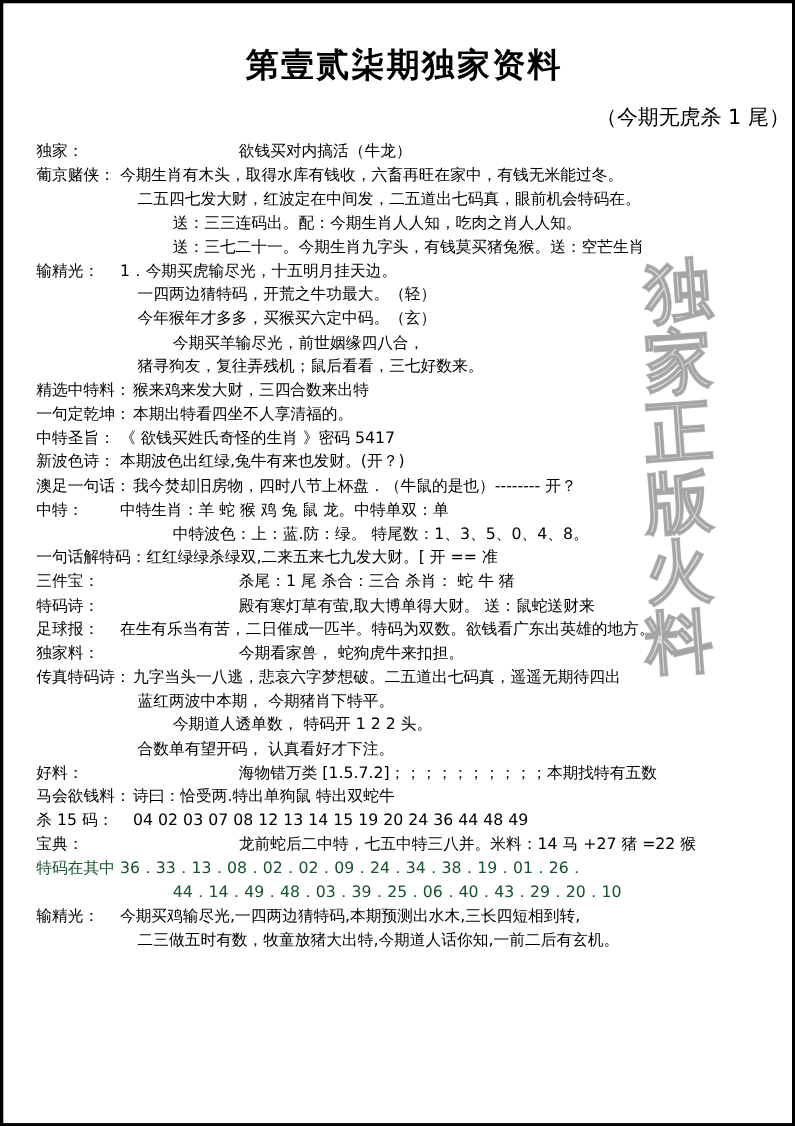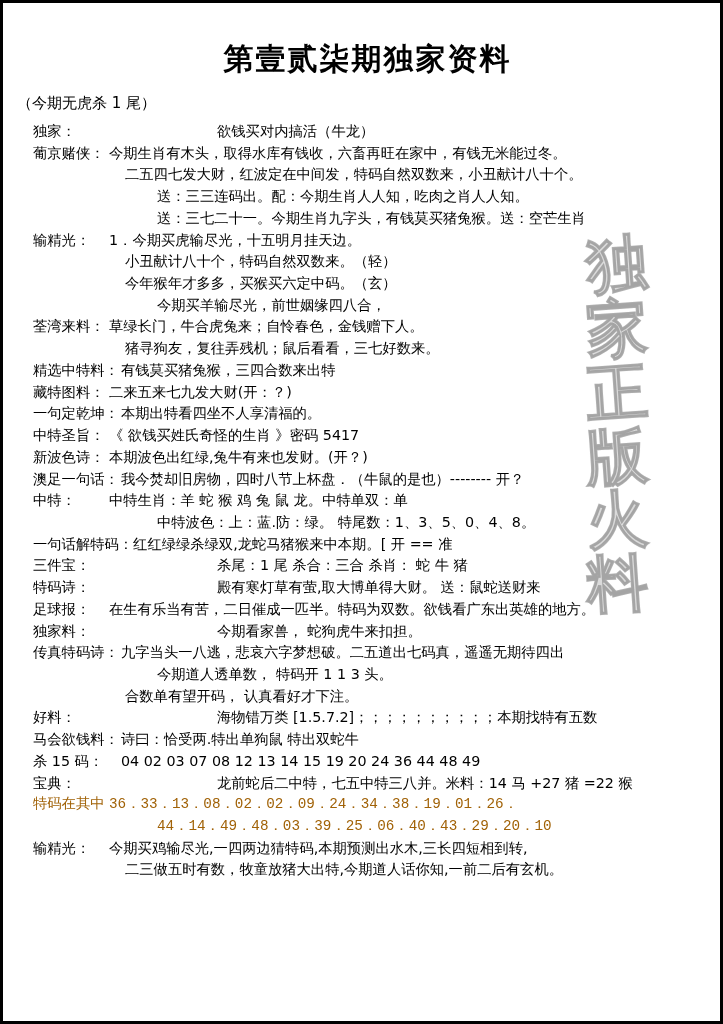--- a/index.html
+++ b/index.html
@@ -51,22 +51,22 @@
   }
   .title {
     text-align: center;
     font-family: "DejaVu Serif", "Liberation Serif", serif;
     font-size: 30px;
     font-weight: bold;
     letter-spacing: 2px;
     margin: 16px 0 8px 0;
   }
   .subtitle {
-    text-align: left;
-    font-size: 15px;
+    text-align: right;
+    font-size: 19px;
     margin: 14px 0 8px 0;
     font-family: "DejaVu Sans", sans-serif;
   }
   .row {
     display: flex;
     align-items: flex-start;
     font-size: 14.3px;
     line-height: 1.52;
     white-space: nowrap;
   }
@@ -80,21 +80,21 @@
   .val {
     flex: 1 1 auto;
   }
   .cont {
     font-size: 14.3px;
     line-height: 1.52;
     white-space: nowrap;
   }
   .i1 { padding-left: 108px; }
   .i2 { padding-left: 140px; }
-  .faded1 { color: #a16207; font-family: Liberation Mono, monospace; }
+  .faded1 { color: #14532d; }
 </style>
 </head>
 <body>
 
 <div class="page">
 
   <div class="watermark">
     <span>独</span>
     <span>家</span>
     <span>正</span>
@@ -109,42 +109,34 @@
 
     <div id="lines">
         <div class="row">
           <div class="lbl">独家：</div>
           <div class="val i1">欲钱买对内搞活（牛龙）</div>
         </div>
         <div class="row">
           <div class="lbl">葡京赌侠：</div>
           <div class="val">今期生肖有木头，取得水库有钱收，六畜再旺在家中，有钱无米能过冬。</div>
         </div>
-        <div class="cont i1">二五四七发大财，红波定在中间发，特码自然双数来，小丑献计八十个。</div>
+        <div class="cont i1">二五四七发大财，红波定在中间发，二五道出七码真，眼前机会特码在。</div>
         <div class="cont i2">送：三三连码出。配：今期生肖人人知，吃肉之肖人人知。</div>
         <div class="cont i2">送：三七二十一。今期生肖九字头，有钱莫买猪兔猴。送：空芒生肖</div>
         <div class="row">
           <div class="lbl">输精光：</div>
           <div class="val">1．今期买虎输尽光，十五明月挂天边。</div>
         </div>
-        <div class="cont i1">小丑献计八十个，特码自然双数来。（轻）</div>
+        <div class="cont i1">一四两边猜特码，开荒之牛功最大。（轻）</div>
         <div class="cont i1">今年猴年才多多，买猴买六定中码。（玄）</div>
         <div class="cont i2">今期买羊输尽光，前世姻缘四八合，</div>
-        <div class="row">
-          <div class="lbl">荃湾来料：</div>
-          <div class="val">草绿长门，牛合虎兔来；自怜春色，金钱赠下人。</div>
-        </div>
         <div class="cont i1">猪寻狗友，复往弄残机；鼠后看看，三七好数来。</div>
         <div class="row">
           <div class="lbl w2">精选中特料：</div>
-          <div class="val">有钱莫买猪兔猴，三四合数来出特</div>
-        </div>
-        <div class="row">
-          <div class="lbl">藏特图料：</div>
-          <div class="val">二来五来七九发大财(开：？)</div>
+          <div class="val">猴来鸡来发大财，三四合数来出特</div>
         </div>
         <div class="row">
           <div class="lbl w2">一句定乾坤：</div>
           <div class="val">本期出特看四坐不人享清福的。</div>
         </div>
         <div class="row">
           <div class="lbl">中特圣旨：</div>
           <div class="val">《 欲钱买姓氏奇怪的生肖 》密码 5417</div>
         </div>
         <div class="row">
@@ -155,21 +147,21 @@
           <div class="lbl w2">澳足一句话：</div>
           <div class="val">我今焚却旧房物，四时八节上杯盘．（牛鼠的是也）-------- 开？</div>
         </div>
         <div class="row">
           <div class="lbl">中特：</div>
           <div class="val">中特生肖：羊  蛇  猴  鸡   兔 鼠 龙。中特单双：单</div>
         </div>
         <div class="cont i2">中特波色：上：蓝.防：绿。          特尾数：1、3、5、0、4、8。</div>
         <div class="row">
           <div class="lbl w2">一句话解特码：</div>
-          <div class="val">红红绿绿杀绿双,龙蛇马猪猴来中本期。[ 开 == 准</div>
+          <div class="val">红红绿绿杀绿双,二来五来七九发大财。[ 开 == 准</div>
         </div>
         <div class="row">
           <div class="lbl">三件宝：</div>
           <div class="val i1">杀尾：1 尾 杀合：三合 杀肖：      蛇 牛 猪</div>
         </div>
         <div class="row">
           <div class="lbl">特码诗：</div>
           <div class="val i1">殿有寒灯草有萤,取大博单得大财。 送：鼠蛇送财来</div>
         </div>
         <div class="row">
@@ -177,21 +169,22 @@
           <div class="val">在生有乐当有苦，二日催成一匹半。特码为双数。欲钱看广东出英雄的地方。</div>
         </div>
         <div class="row">
           <div class="lbl">独家料：</div>
           <div class="val i1">今期看家兽，   蛇狗虎牛来扣担。</div>
         </div>
         <div class="row">
           <div class="lbl w2">传真特码诗：</div>
           <div class="val">九字当头一八逃，悲哀六字梦想破。二五道出七码真，遥遥无期待四出</div>
         </div>
-        <div class="cont i2">今期道人透单数，   特码开 1 1 3 头。</div>
+        <div class="cont i1">蓝红两波中本期，   今期猪肖下特平。</div>
+        <div class="cont i2">今期道人透单数，   特码开 1 2 2 头。</div>
         <div class="cont i1">合数单有望开码，   认真看好才下注。</div>
         <div class="row">
           <div class="lbl">好料：</div>
           <div class="val i1">海物错万类 [1.5.7.2]；；；；；；；；；；本期找特有五数</div>
         </div>
         <div class="row">
           <div class="lbl w2">马会欲钱料：</div>
           <div class="val">诗曰：恰受两.特出单狗鼠  特出双蛇牛</div>
         </div>
         <div class="row">

